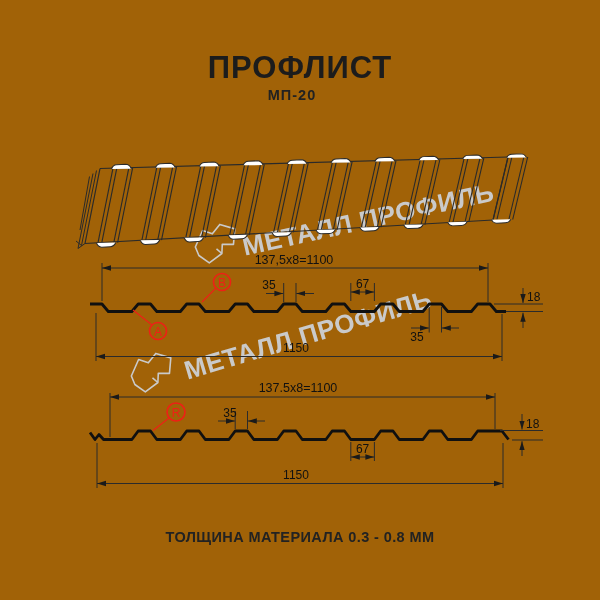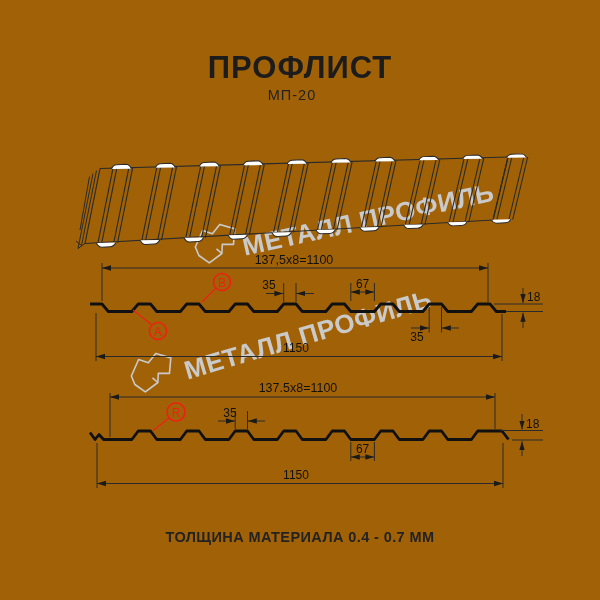--- a/index.html
+++ b/index.html
@@ -1,21 +1,21 @@
 <!DOCTYPE html>
 <html><head>
 <meta charset="utf-8">
 <style>
   html,body{margin:0;padding:0;background:#fff;}
   #page{position:relative;width:600px;height:600px;background:#a16207;overflow:hidden;
         font-family:"Liberation Sans", sans-serif;}
   .title{position:absolute;left:0;top:50px;width:600px;text-align:center;
          font-size:31px;font-weight:bold;letter-spacing:1px;color:#1c1c1c;}
   .subtitle{position:absolute;left:0;top:87px;width:584px;text-align:center;
-            font-size:14.5px;font-weight:400;letter-spacing:1px;color:#222;}
+            font-size:14.5px;font-weight:700;letter-spacing:1px;color:#222;}
   .footer{position:absolute;left:0;top:529px;width:600px;text-align:center;
           font-size:14.5px;font-weight:600;letter-spacing:.4px;color:#222;}
   .wm{position:absolute;z-index:1;color:#cacaca;}
   .wm-text{position:absolute;white-space:nowrap;font-size:26px;font-weight:bold;
            letter-spacing:.5px;color:#cacaca;transform-origin:left center;}
   .wm-text.one{left:243px;top:232px;transform:rotate(-12.5deg);}
   .wm-text.two{left:185px;top:356px;transform:rotate(-16.5deg);}
   .wm-logo{position:absolute;}
   .wm-logo.one{left:192px;top:221px;transform:rotate(-10deg);}
   .wm-logo.two{left:128px;top:350px;transform:rotate(-10deg);}
@@ -162,14 +162,14 @@
       <text class="dim" x="296" y="479" text-anchor="middle">1150</text>
 
       <g>
         <line x1="169" y1="418" x2="153" y2="430.5" stroke="#ee2016" stroke-width="1.1"></line>
         <circle cx="176" cy="412" r="9" fill="none" stroke="#ee2016" stroke-width="1.6"></circle>
         <text class="red" x="176" y="416.5" text-anchor="middle">R</text>
       </g>
     </g>
   </svg>
 
-  <div class="footer">ТОЛЩИНА МАТЕРИАЛА 0.4 - 0.7 ММ</div>
+  <div class="footer">ТОЛЩИНА МАТЕРИАЛА 0.3 - 0.8 ММ</div>
 </div>
 
 </body></html>

